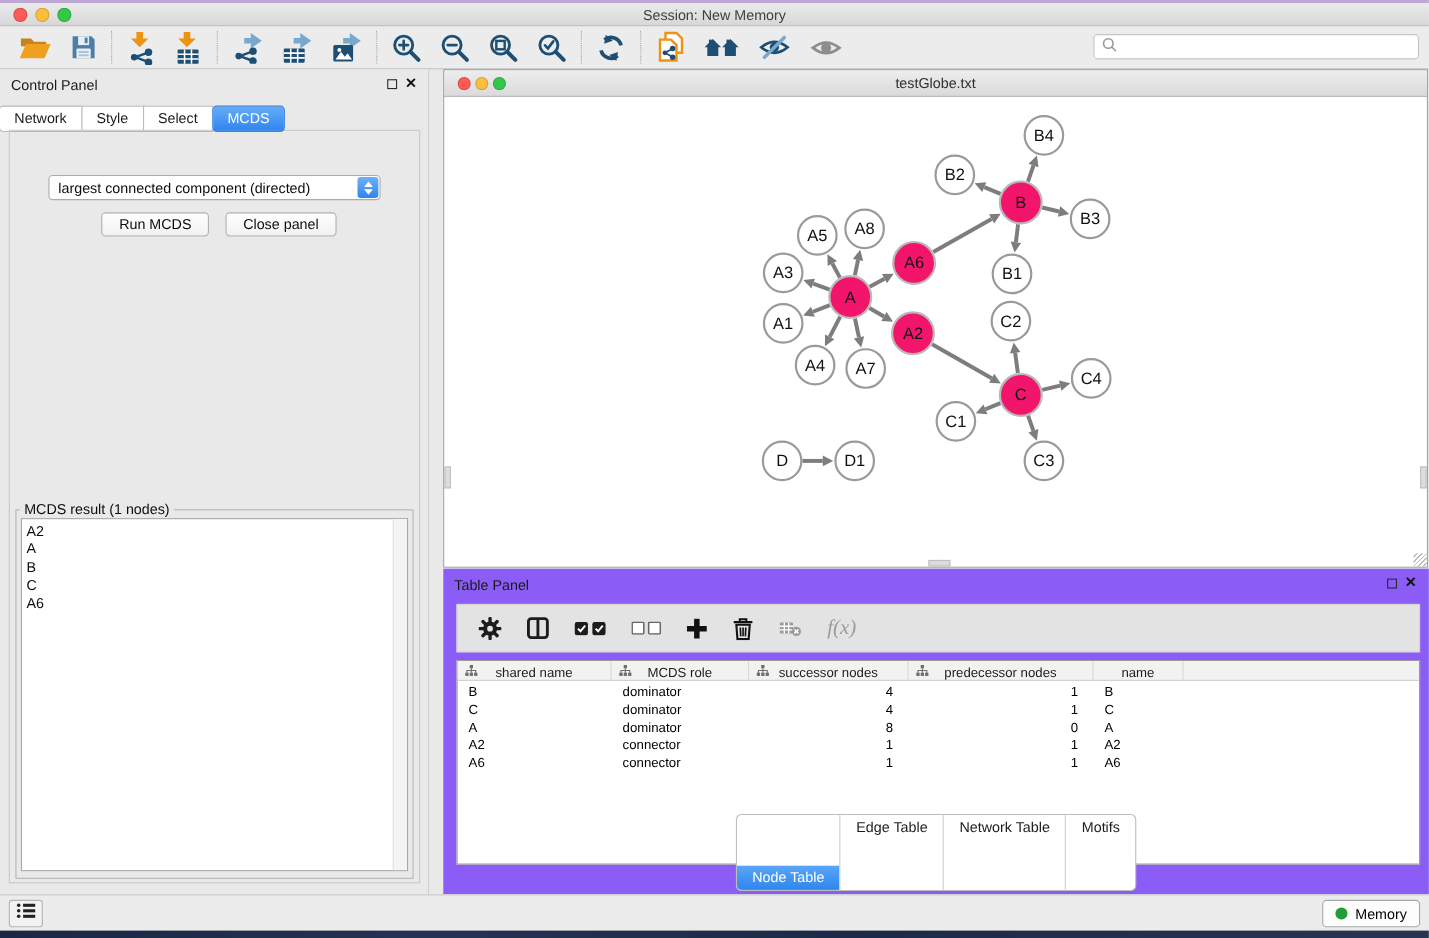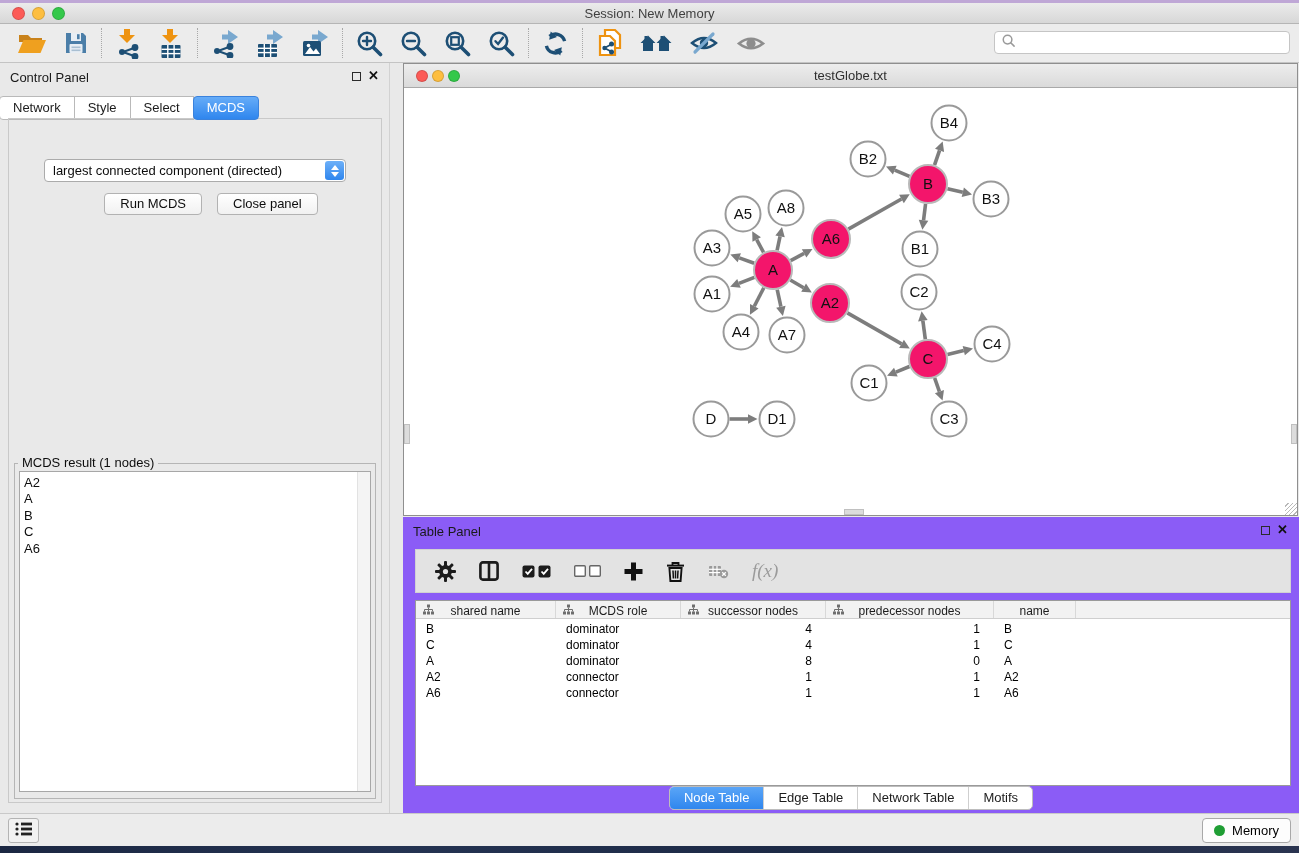--- a/index.html
+++ b/index.html
@@ -44,21 +44,21 @@
 
   .cp-body { position:absolute; top:55px; left:8px; right:7px; bottom:10px; border:1px solid #c9c9c9; }
   .opt-label { margin-top:17px; text-align:center; font-size:13px; color:#0d0d0d; }
   .select { position:absolute; left:35px; right:35px; top:40px; height:23px; background:#fff;
     border:1px solid #ababab; border-radius:4px; font-size:13px; line-height:21px; padding-left:8px; color:#0d0d0d;
     white-space:nowrap; overflow:hidden; }
   .stepper { position:absolute; right:1px; top:1px; bottom:1px; width:19px; border-radius:3px;
     background:linear-gradient(#6db0f8,#2f86ee); display:flex; flex-direction:column; align-items:center; justify-content:center; gap:2px; }
   .stepper .up { width:0; height:0; border-left:4px solid transparent; border-right:4px solid transparent; border-bottom:5px solid #fff; }
   .stepper .down { width:0; height:0; border-left:4px solid transparent; border-right:4px solid transparent; border-top:5px solid #fff; }
-  .cp-buttons { position:absolute; top:74px; left:16px; width:100%; display:flex; justify-content:center; gap:15px; }
+  .cp-buttons { position:absolute; top:74px; left:4px; width:100%; display:flex; justify-content:center; gap:15px; }
   .btn { background:linear-gradient(#ffffff,#f1f1f1); border:1px solid #b2b2b2; border-radius:4px;
     font-size:13px; font-family:"Liberation Sans",sans-serif; padding:2px 15px 3px; color:#0d0d0d; }
 
   .groupbox { position:absolute; left:5px; right:5px; top:344px; bottom:3px; border:1px solid #b5b5b5; }
   .groupbox-legend { position:absolute; top:-9px; left:3px; background:#e9e9e9; padding:0 4px; font-size:13px; color:#0d0d0d; }
   .listbox { position:absolute; left:4px; right:4px; top:7px; bottom:6px; background:#fff; border:1px solid #a7a7a7;
     font-size:13px; color:#0d0d0d; padding:3px 0 0 4px; }
   .listbox .item { line-height:16.4px; }
   .vtrack { position:absolute; right:0; top:0; bottom:0; width:13px; background:#f4f4f4; border-left:1px solid #e2e2e2; }
 
@@ -87,21 +87,21 @@
   .thead { position:absolute; left:0; right:0; top:0; height:18px; background:#f2f2f2; border-bottom:1px solid #cfcfcf; }
   .hcell { position:absolute; top:0; height:17px; font-size:12px; color:#1c1c1c; display:flex; align-items:flex-end;
     justify-content:center; border-right:1px solid #d8d8d8; }
   .hcell .hicon { position:absolute; left:6px; top:3px; }
   .trow { position:absolute; left:0; right:0; height:16px; }
   .cell { position:absolute; top:0; height:16px; line-height:16px; font-size:12px; color:#000; white-space:nowrap; }
 
   .tp-tabs { position:absolute; bottom:3px; left:0; width:100%; display:flex; justify-content:center; }
   .seg { display:flex; border:1px solid #bdbdbd; border-radius:5px; overflow:hidden; background:#fff; }
   .seg-item { font-size:13px; padding:3px 14px 4px; color:#1c1c1c; border-left:1px solid #cfcfcf; }
-  .seg-item:first-child { border-left:none; }
+  .seg-item:first-child { border-left:none;margin-top:46px; }
   .seg-item.active { background:linear-gradient(#5aa5f7,#2f86ee); color:#fff; }
 
   
   .status-bar { position:absolute; left:0; right:0; bottom:7px; height:33px; background:#ececec; border-top:1px solid #c9c9c9; }
   .status-btn { position:absolute; left:8px; top:4px; width:31px; height:25px; border:1px solid #b4b4b4; border-radius:3px;
     background:#f2f2f2; display:flex; align-items:center; justify-content:center; }
   .memory-btn { position:absolute; right:8px; top:4px; height:25px; border:1px solid #a8a8a8; border-radius:4px;
     background:#fdfdfd; display:flex; align-items:center; gap:7px; padding:0 11px; font-size:13px; color:#000; }
   .memory-dot { width:11px; height:11px; border-radius:50%; background:#1f9e34; }
 </style>

